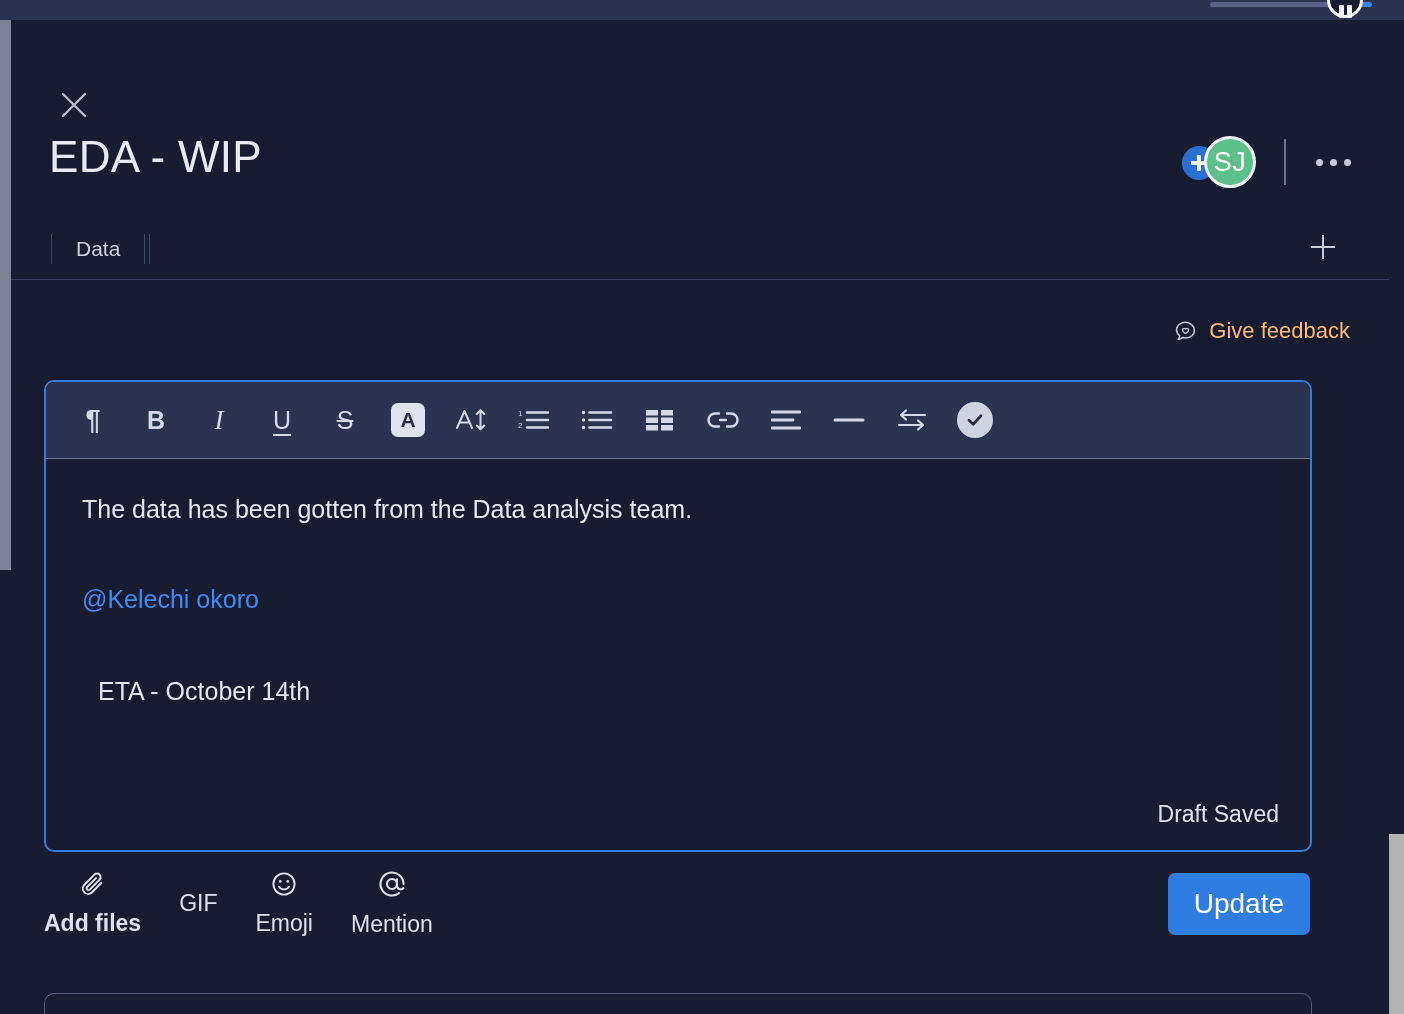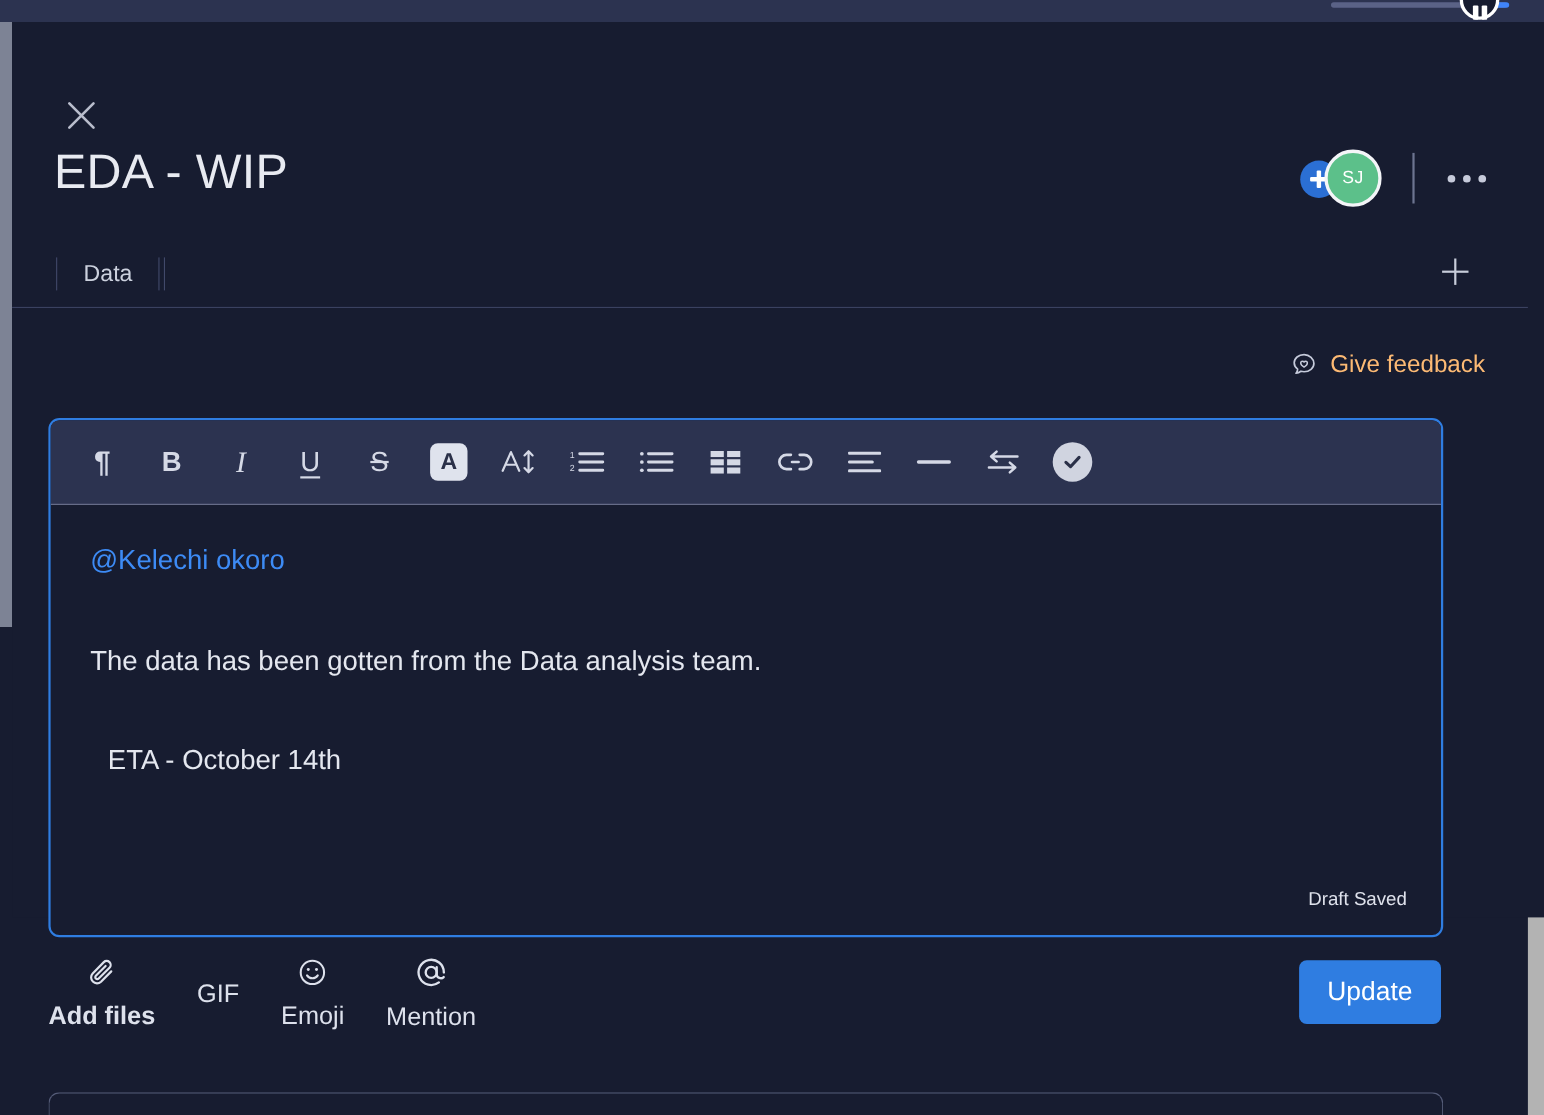--- a/index.html
+++ b/index.html
@@ -168,21 +168,21 @@
     position: absolute;
     right: 0; top: 0;
     width: 52px; height: 52px;
     border-radius: 50%;
     background: #5cc08a;
     border: 3px solid #f4f5f8;
     box-sizing: border-box;
     display: flex;
     align-items: center;
     justify-content: center;
-    font-size: 16px;
+    font-size: 27px;
     font-weight: 500;
     color: #ffffff;
     letter-spacing: 0.5px;
     cursor: pointer;
   }
   .avatar-add {
     position: absolute;
     left: 0; top: 10px;
     width: 34px; height: 34px;
     border-radius: 50%;
@@ -331,21 +331,21 @@
     white-space: nowrap;
   }
   .editor-line.mention {
     color: #3d8bf5;
     margin-bottom: 58px;
   }
   .editor-line.last { margin-bottom: 0; margin-left: 16px; }
   .draft-saved {
     position: absolute;
     right: 31px; bottom: 24px;
-    font-size: 17px;
+    font-size: 23px;
     color: #dfe2ec;
     white-space: nowrap;
   }
 
   
   .actions-row {
     position: absolute;
     left: 33px; top: 585px;
     width: 1268px;
     height: 76px;
@@ -364,21 +364,21 @@
     flex-direction: column;
   }
   .action.bold { font-weight: 700; }
   .update-btn {
     position: absolute;
     right: 2px; top: 8px;
     background: #2f7de1;
     color: #ffffff;
     border: none;
     border-radius: 7px;
-    font-size: 24px;
+    font-size: 28px;
     font-family: "Liberation Sans", sans-serif;
     padding: 17px 26px;
     cursor: pointer;
     line-height: 1;
   }
 
   
   .next-card {
     position: absolute;
     left: 33px; top: 713px;
@@ -537,22 +537,22 @@
         <div class="tb-btn">
           <span class="tb-check">
             <svg width="22" height="22" viewBox="0 0 22 22" fill="none">
               <path d="M5 11.3 L9.2 15.3 L17 6.8" stroke="#2a3048" stroke-width="2.8" stroke-linecap="round" stroke-linejoin="round"></path>
             </svg>
           </span>
         </div>
       </div>
 
       <div class="editor-content">
+        <p class="editor-line">The data has been gotten from the Data analysis team.</p>
         <p class="editor-line mention">@Kelechi okoro</p>
-        <p class="editor-line">The data has been gotten from the Data analysis team.</p>
         <p class="editor-line last">ETA - October 14th</p>
         <div class="draft-saved">Draft Saved</div>
       </div>
     </div>
 
     <div class="actions-row">
 
       <div class="action bold">
         <svg width="28" height="28" viewBox="0 0 24 24" fill="none">
           <path d="M19 11.2 L11 19.3 a4.6 4.6 0 0 1 -6.5 -6.5 L13.2 4 a3.1 3.1 0 0 1 4.4 4.4 L9.2 16.8 a1.55 1.55 0 0 1 -2.2 -2.2 L14.6 7" stroke="#dde1ec" stroke-width="1.7" stroke-linecap="round" stroke-linejoin="round"></path>

